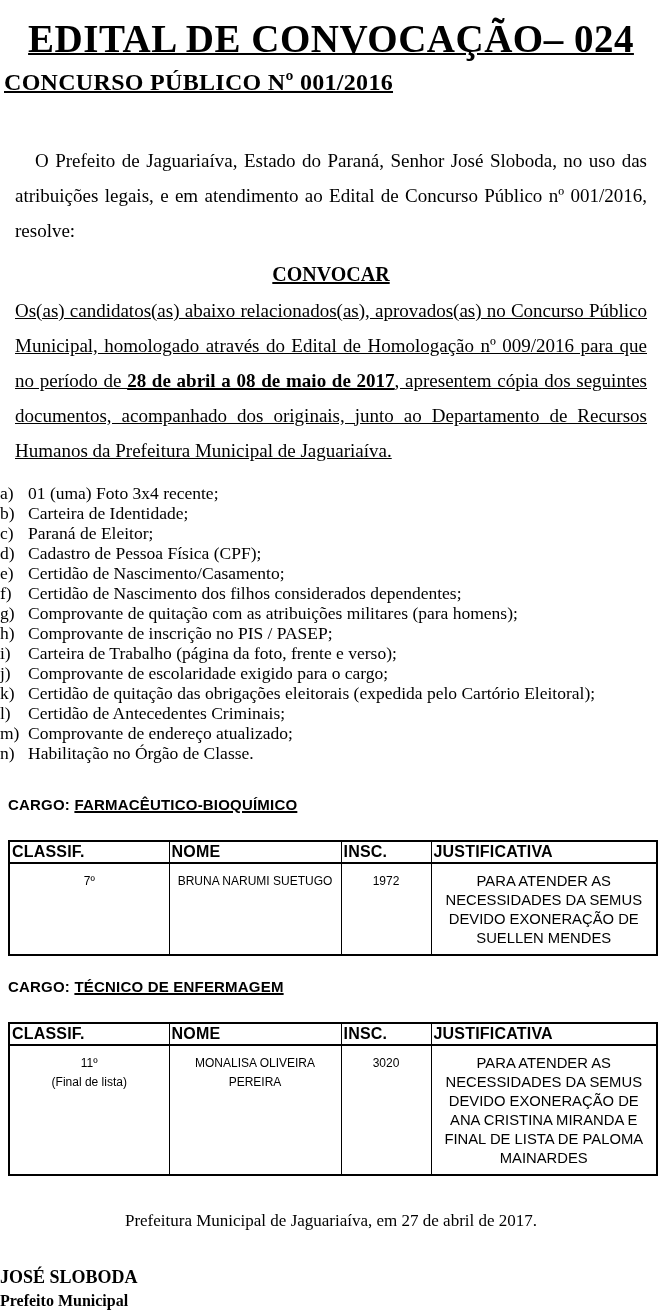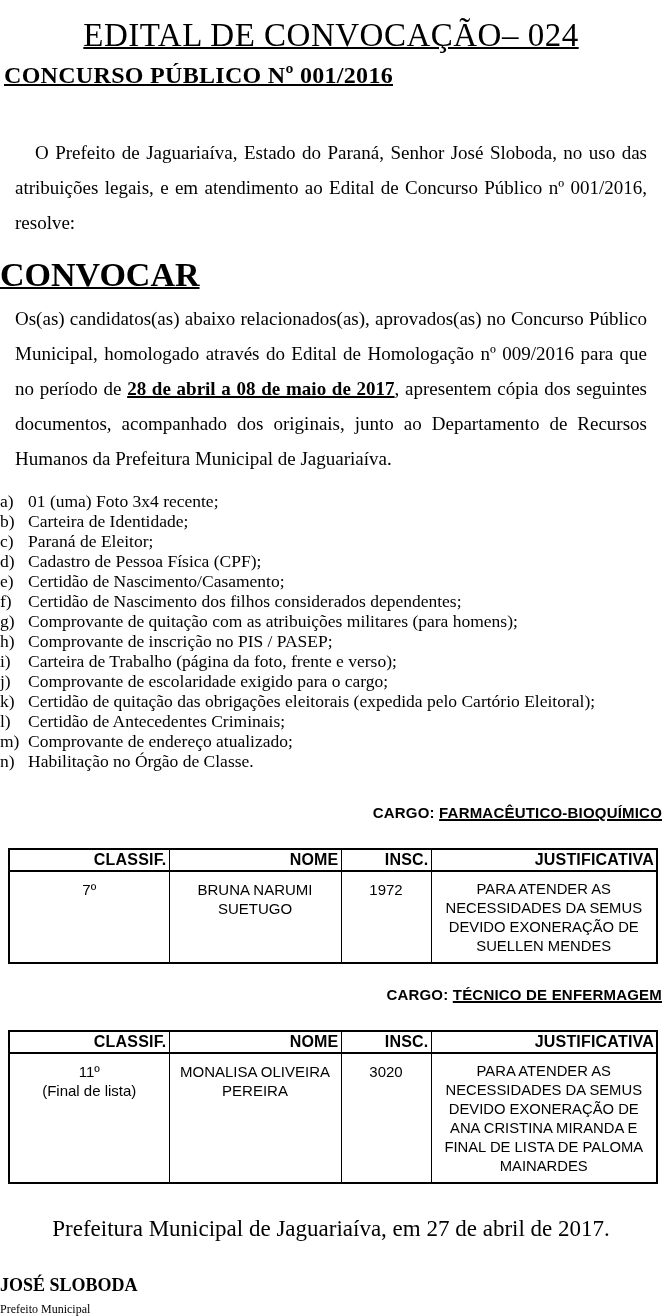--- a/index.html
+++ b/index.html
@@ -8,21 +8,21 @@
     width: 662px; height: 1316px;
     background: #ffffff; color: #000000;
     font-family: "Liberation Serif", serif;
     overflow: hidden;
   }
   .page { width: 662px; height: 1316px; position: relative; }
 
   .doc-title {
     margin: 16px 4px 0;
     text-align: center;
-    font-size: 33px; font-weight: normal;
+    font-size: 39px; font-weight: bold;
     letter-spacing: 0.5px;
     text-decoration: underline;
     text-decoration-thickness: 2px;
     line-height: 1.2;
   }
   .doc-subtitle {
     margin: 5px 4px 0;
     text-align: left;
     font-size: 24px; font-weight: bold;
     letter-spacing: 0.3px;
@@ -30,74 +30,73 @@
     text-decoration-thickness: 2px;
     line-height: 1.2;
   }
 
   .para {
     margin: 15px; font-size: 19px; line-height: 35px;
     text-align: justify;
   }
   .intro-para { margin-top: 46px; text-indent: 20px; }
   .convocar {
-    margin: 7px 0 0; 
-    font-size: 34px; font-weight: bold;
+    margin: 7px 0 0; text-align: center;
+    font-size: 20px; font-weight: bold;
     text-decoration: underline; text-decoration-thickness: 2px;
     line-height: 1.15;
   }
-  .body-para { margin-top: 7px; }
+  .body-para { margin-top: 7px; text-decoration: underline; }
   .bold-underline { font-weight: bold; text-decoration: underline; text-decoration-thickness: 2px; }
 
   .doclist { margin-top: 13px; font-size: 17.5px; line-height: 20px; }
   .doclist-item { display: flex; }
   .doclist-letter { flex: none; width: 28px; }
   .doclist-text { flex: 1; }
 
   .cargo-heading {
     font-family: "Liberation Sans", sans-serif;
     font-size: 15px; font-weight: bold;
     margin-left: 8px; letter-spacing: 0.2px;
     line-height: 18px;
-    text-align: right;
   }
   .cargo-1 { margin-top: 33px; }
   .cargo-2 { margin-top: 22px; }
   .cargo-title { text-decoration: underline; text-decoration-thickness: 1.5px; }
 
   table.cand-table {
     border-collapse: collapse; table-layout: fixed;
     width: 648px; margin: 26px 0 0 8px;
     font-family: "Liberation Sans", sans-serif;
     border: 2px solid #000;
   }
   .cand-table th {
     border: 1px solid #000; border-bottom: 2px solid #000;
     font-size: 16px; font-weight: bold;
-    padding: 1px 2px; height: 20px; text-align: right;
+    padding: 1px 2px; height: 20px; text-align: left;
     letter-spacing: 0.2px;
   }
   .cand-table td {
     border: 1px solid #000;
     vertical-align: top; text-align: center;
-    font-size: 15px; line-height: 19px;
+    font-size: 12px; line-height: 19px;
     padding: 8px 5px 6px;
   }
   .cand-table td.justif { font-size: 14.8px; }
   .t1 td { height: 88px; }
   .t2 td { height: 104px; }
 
   .date-line {
     margin-top: 33px; text-align: center;
-    font-size: 23px; line-height: 24px;
+    font-size: 17px; line-height: 24px;
   }
   .signature { text-align: left; line-height: 24px; }
   .sig-1 { margin-top: 32px; }
   .sig-name { font-size: 18px; font-weight: bold; }
-  .sig-role { font-size: 12px; }
+  .sig-role { font-size: 16px; font-weight: bold; }
 </style>
 </head>
 <body>
 
 <div class="page">
 
   <h1 class="doc-title">EDITAL DE CONVOCAÇÃO– 024</h1>
   <h2 class="doc-subtitle">CONCURSO PÚBLICO Nº 001/2016</h2>
 
   <p class="para intro-para">O Prefeito de Jaguariaíva, Estado do Paraná, Senhor José Sloboda, no uso das atribuições legais, e em atendimento ao Edital de Concurso Público nº 001/2016, resolve:</p>

